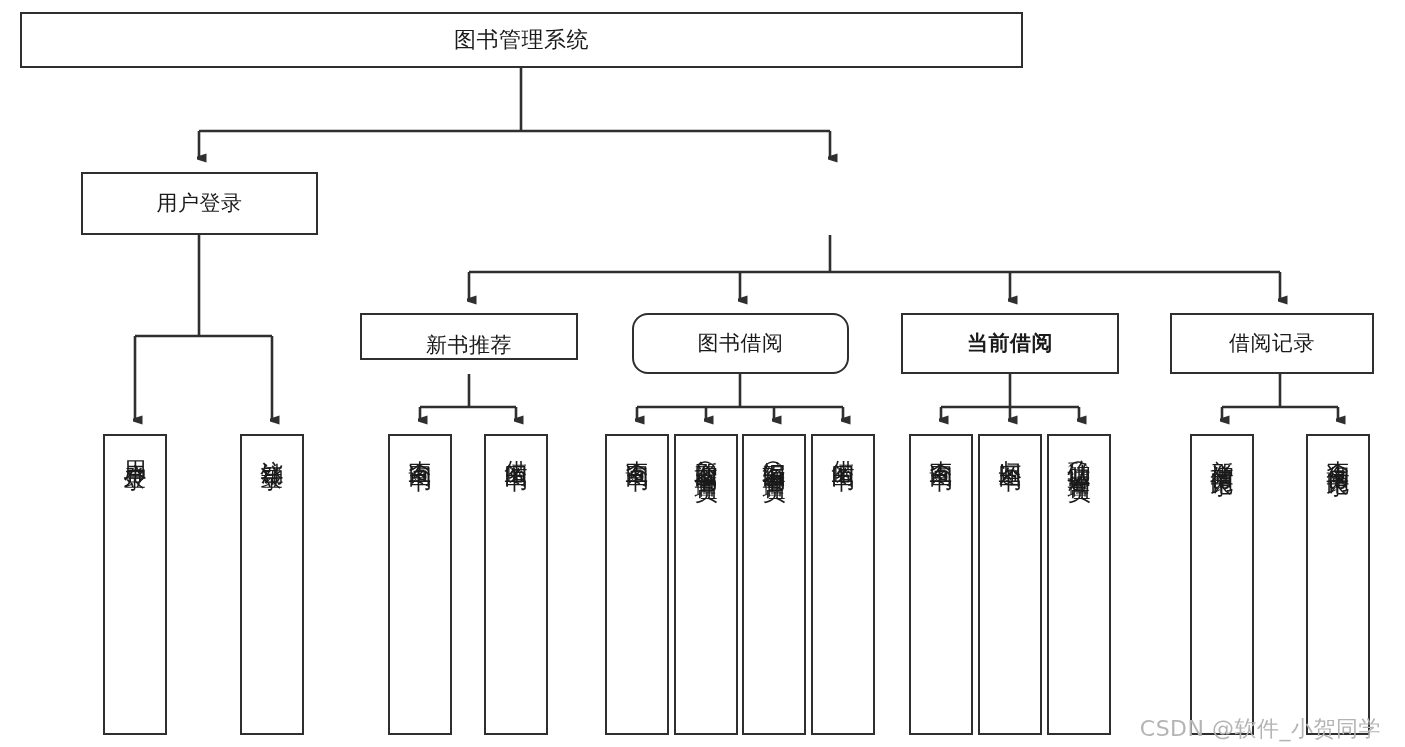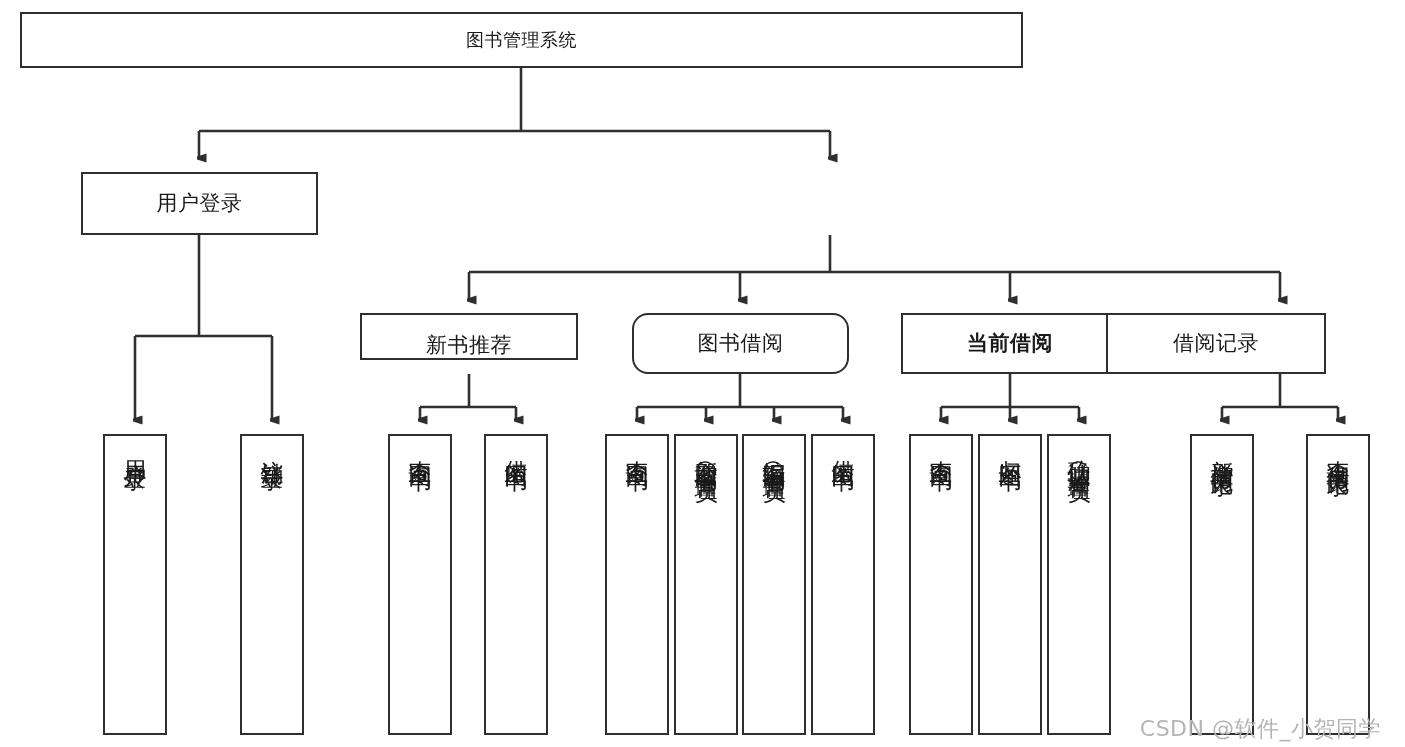--- a/index.html
+++ b/index.html
@@ -39,21 +39,21 @@
     color: #1a1a1a;
     line-height: 1.18;
     text-align: center;
     white-space: nowrap;
     letter-spacing: 0.5px;
   }
   .node.horizontal .node-label {
     font-size: 21px;
   }
   .node.root .node-label {
-    font-size: 18px;
+    font-size: 22px;
     text-align: right;
   }
   .node.vertical {
     align-items: flex-start;
     padding-top: 6px;
   }
   .node.vertical .node-label {
     writing-mode: vertical-rl;
     text-orientation: upright;
     font-size: 23px;
@@ -138,21 +138,21 @@
 
   <div class="node horizontal" style="left:360px; top:313px; width:218px; height:47px;align-items:flex-end;">
     <span class="node-label">新书推荐</span>
   </div>
   <div class="node horizontal" style="left:632px; top:313px; width:217px; height:61px;border-radius:16px;">
     <span class="node-label">图书借阅</span>
   </div>
   <div class="node horizontal" style="left:901px; top:313px; width:218px; height:61px;font-weight:bold;">
     <span class="node-label">当前借阅</span>
   </div>
-  <div class="node horizontal" style="left:1106px; top:313px; width:220px; height:61px;">
+  <div class="node horizontal" style="left:1170px; top:313px; width:204px; height:61px;">
     <span class="node-label">借阅记录</span>
   </div>
 
   <div class="node vertical" style="left:103px; top:434px; width:64px; height:301px;">
     <span class="node-label">用户登录</span>
   </div>
   <div class="node vertical" style="left:240px; top:434px; width:64px; height:301px;">
     <span class="node-label">注销登录</span>
   </div>
 

